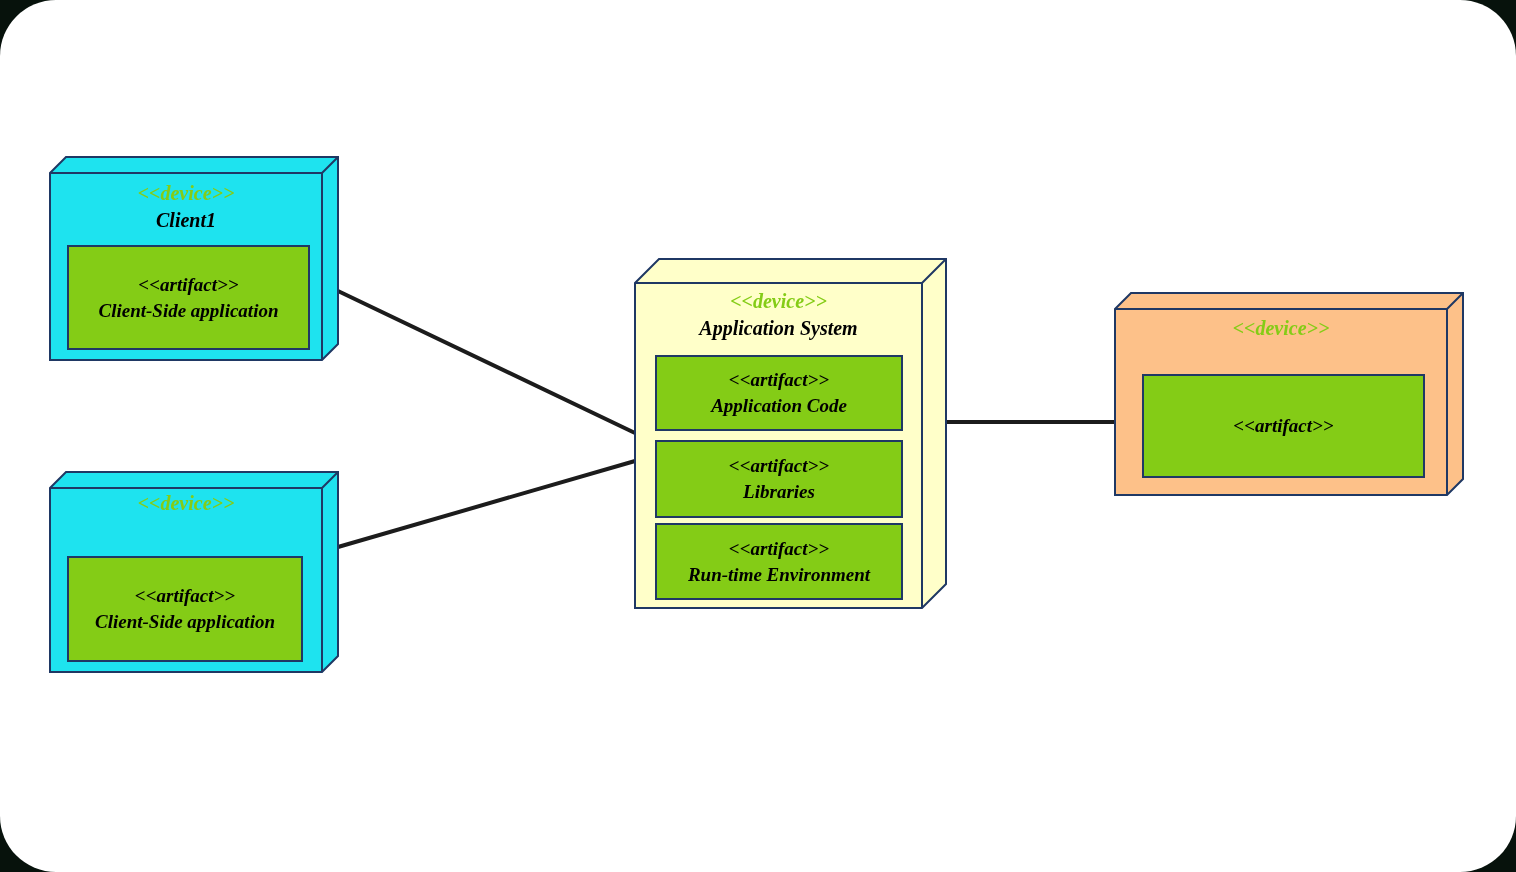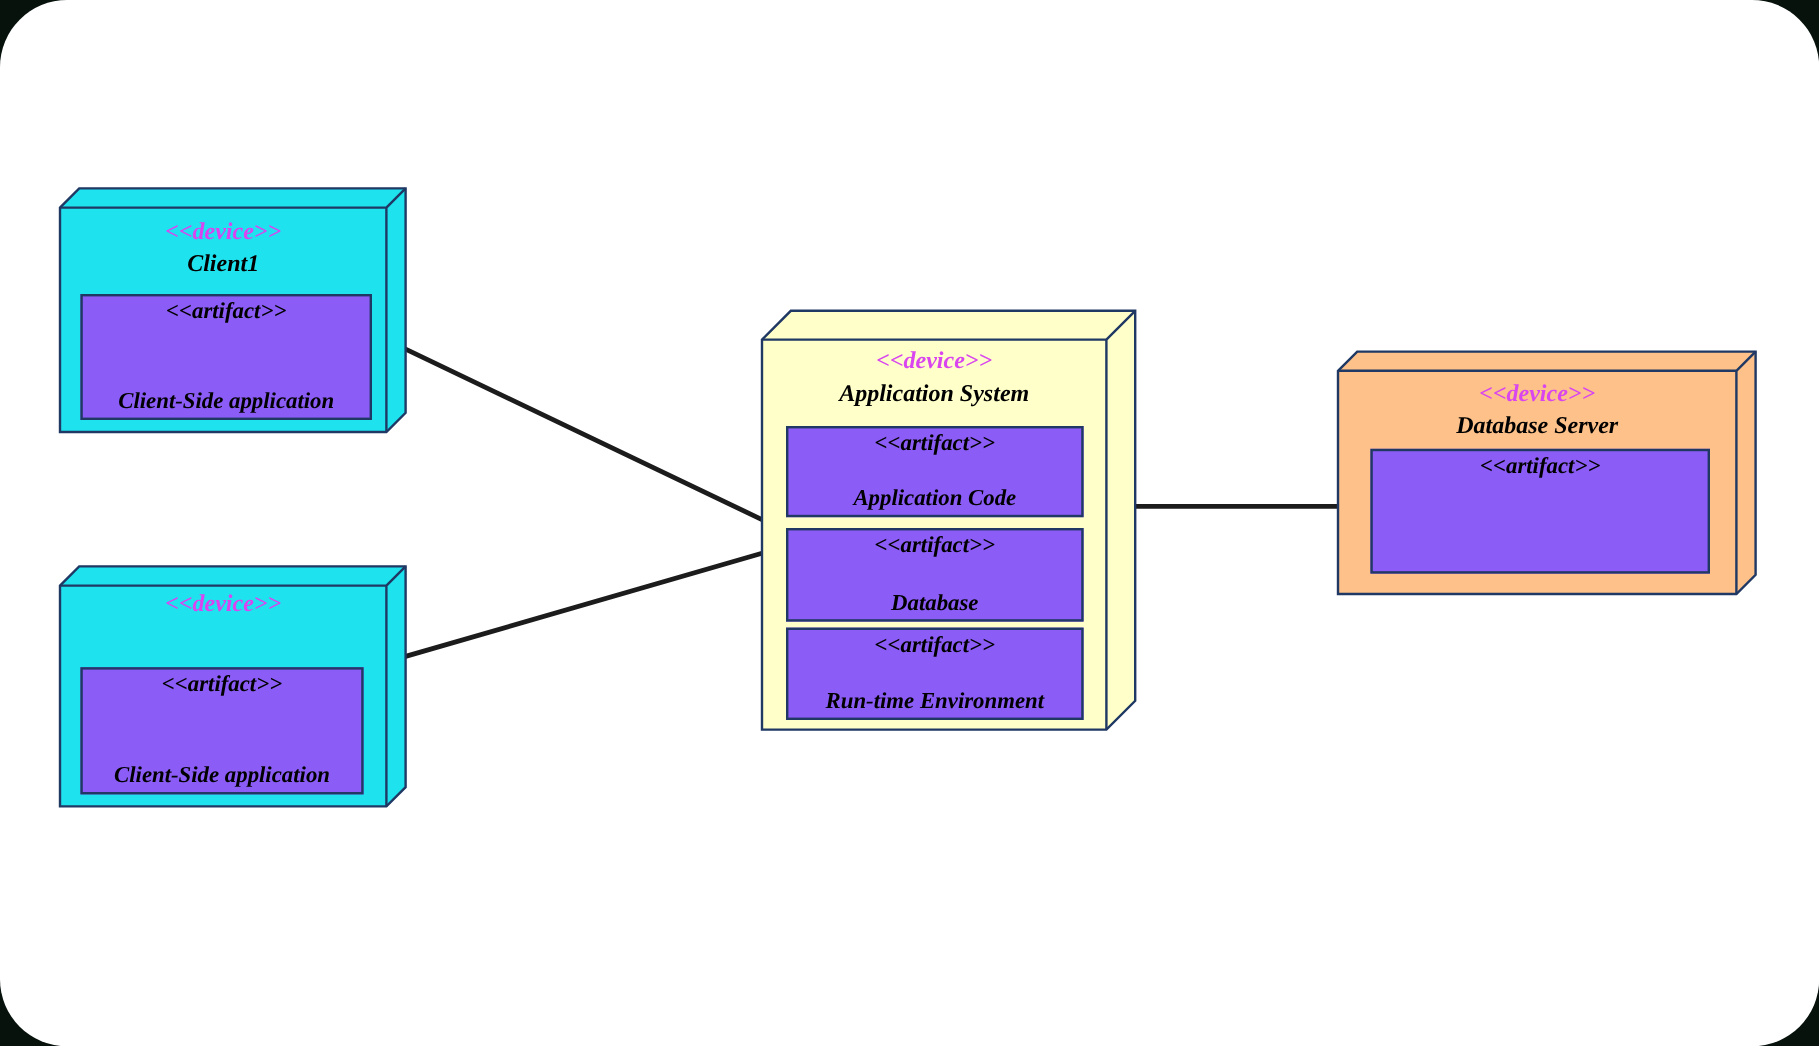--- a/index.html
+++ b/index.html
@@ -48,35 +48,35 @@
     position: absolute;
     text-align: center;
     font-weight: bold;
     font-style: italic;
     font-size: 20px;
     line-height: 27px;
     pointer-events: none;
   }
   .stereotype {
     display: block;
-    color: #d946ef;
+    color: #84cc16;
   }
   .node-name {
     display: block;
     color: #000000;
   }
   .artifact {
     position: absolute;
-    background: #8b5cf6;
+    background: #84cc16;
     border: 2px solid #1f3864;
     box-sizing: border-box;
     display: flex;
     flex-direction: column;
     align-items: center;
-    justify-content: space-between;
+    justify-content: center;
     text-align: center;
     font-weight: bold;
     font-style: italic;
     font-size: 19px;
     line-height: 26px;
   }
   .artifact .stereotype {
     color: #000000;
   }
 </style>
@@ -125,27 +125,26 @@
   <div class="node-header" style="left:635px; top:288px; width:287px;">
     <span class="stereotype">&lt;&lt;device&gt;&gt;</span>
     <span class="node-name">Application System</span>
   </div>
   <div class="artifact" style="left:655px; top:355px; width:248px; height:76px;">
     <span class="stereotype">&lt;&lt;artifact&gt;&gt;</span>
     <span class="node-name">Application Code</span>
   </div>
   <div class="artifact" style="left:655px; top:440px; width:248px; height:78px;">
     <span class="stereotype">&lt;&lt;artifact&gt;&gt;</span>
-    <span class="node-name">Database</span>
+    <span class="node-name">Libraries</span>
   </div>
   <div class="artifact" style="left:655px; top:523px; width:248px; height:77px;">
     <span class="stereotype">&lt;&lt;artifact&gt;&gt;</span>
     <span class="node-name">Run-time Environment</span>
   </div>
 
   <div class="node-header" style="left:1115px; top:315px; width:332px;">
     <span class="stereotype">&lt;&lt;device&gt;&gt;</span>
-    <span class="node-name">Database Server</span>
   </div>
   <div class="artifact" style="left:1142px; top:374px; width:283px; height:104px;">
     <span class="stereotype">&lt;&lt;artifact&gt;&gt;</span>
   </div>
 </div>
 
 </body></html>

